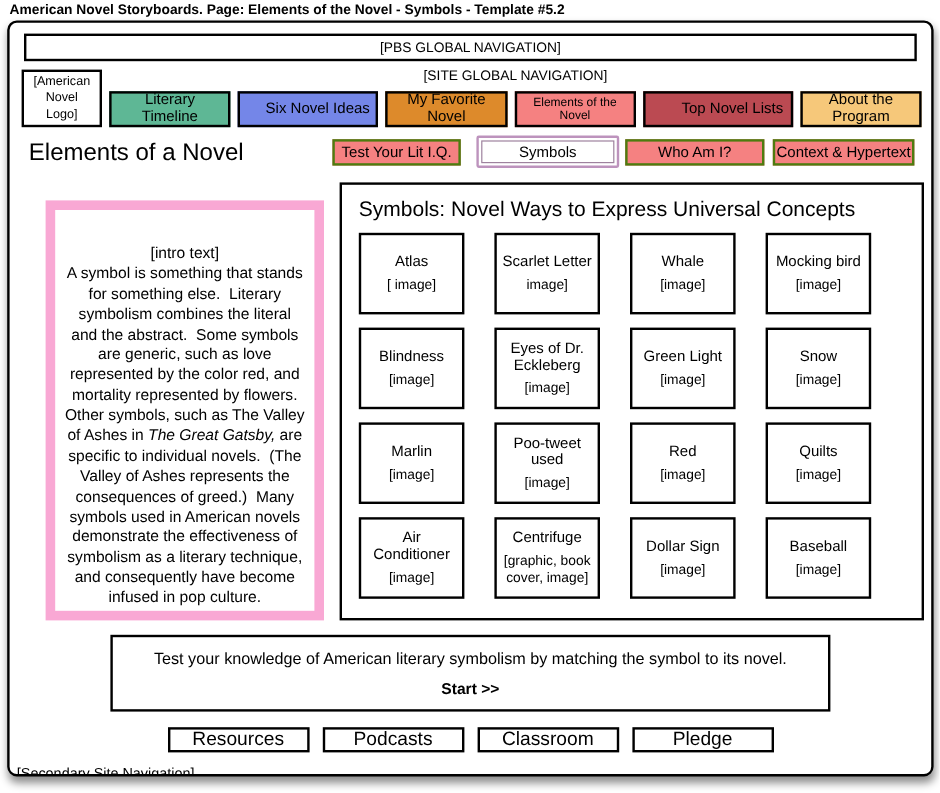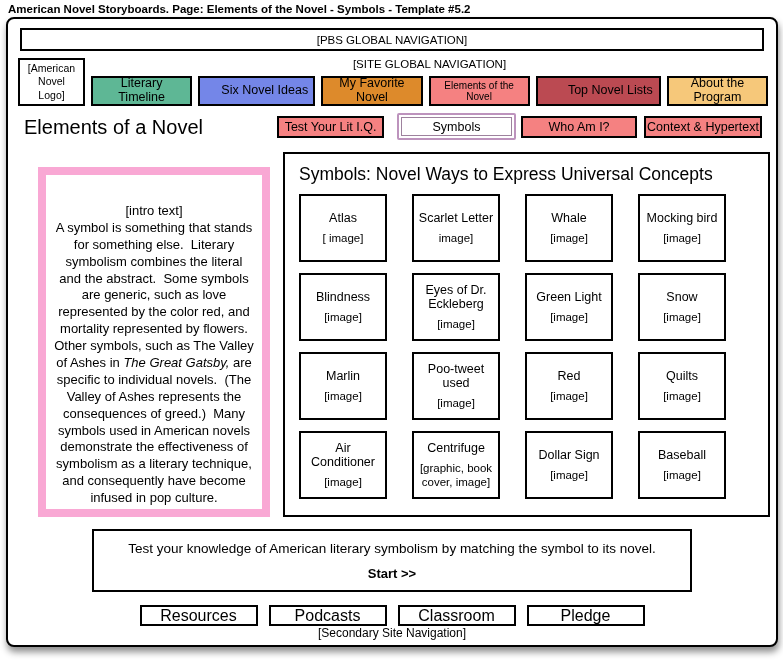--- a/index.html
+++ b/index.html
@@ -46,21 +46,21 @@
     display: flex; align-items: center; justify-content: center;
     text-align: center; font-size: 12.5px; line-height: 1.1;
     cursor: pointer; padding: 0 4px;
   }
   .nav-btn.small-label { font-size: 10px; }
 
   .subheader-row { display: flex; align-items: flex-start; margin: 7px 8px 0 10px; }
   .page-heading { font-size: 20px; font-weight: normal; flex: 1; padding-top: 3px; }
   .subnav { display: flex; align-items: center; }
   .subnav-btn {
-    height: 22px; border: 2px solid #000000;
+    height: 22px; border: 2px solid #4d7c0f;
     display: flex; align-items: center; justify-content: center;
     font-size: 12.5px; cursor: pointer; text-align: right;
   }
   .subnav-test { width: 107px; margin-right: 13px; }
   .subnav-who { width: 116px; margin-right: 7px; }
   .subnav-context { width: 118px; }
   .symbols-outer {
     width: 119px; height: 27px; background: #fff;
     border: 2px solid #bd93bd; border-radius: 2px;
     padding: 2px; margin-right: 5px; cursor: pointer;
@@ -112,21 +112,21 @@
   .quiz-text { font-size: 13.5px; }
   .quiz-start { font-size: 13px; font-weight: bold; margin-top: 10px; cursor: pointer; display: inline-block; }
 
   .footer-row { display: flex; justify-content: center; gap: 11px; margin-top: 13px; }
   .footer-btn {
     width: 118px; height: 21px;
     border: 2px solid #000;
     display: flex; align-items: center; justify-content: center;
     font-size: 16px; cursor: pointer; background: #fff;
   }
-  .secondary-nav { text-align: center; font-size: 12px; }
+  .secondary-nav { text-align: left; font-size: 12px; margin-top: 10px; }
 </style>
 </head>
 <body>
 
 <div class="doc-title">American Novel Storyboards. Page: Elements of the Novel - Symbols - Template #5.2</div>
 
 <div class="frame">
 
   <div class="pbs-bar">[PBS GLOBAL NAVIGATION]</div>
 

